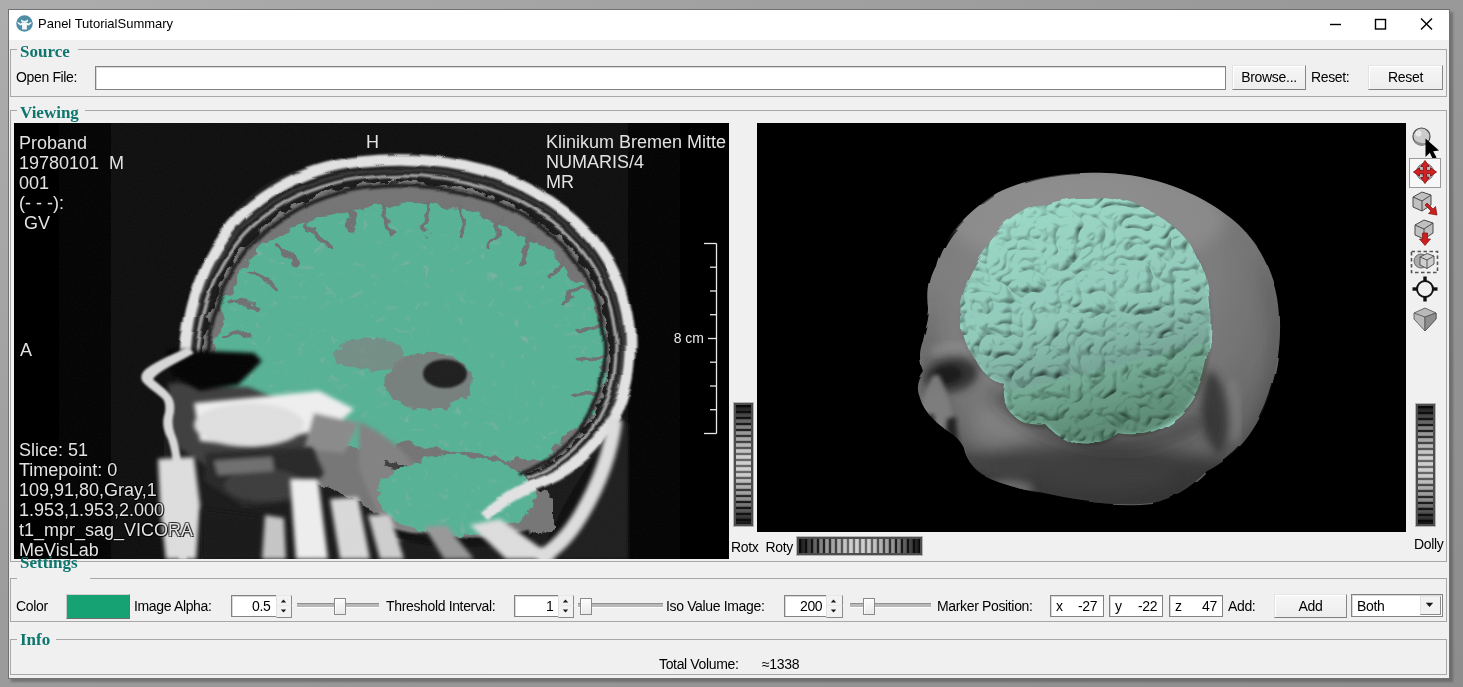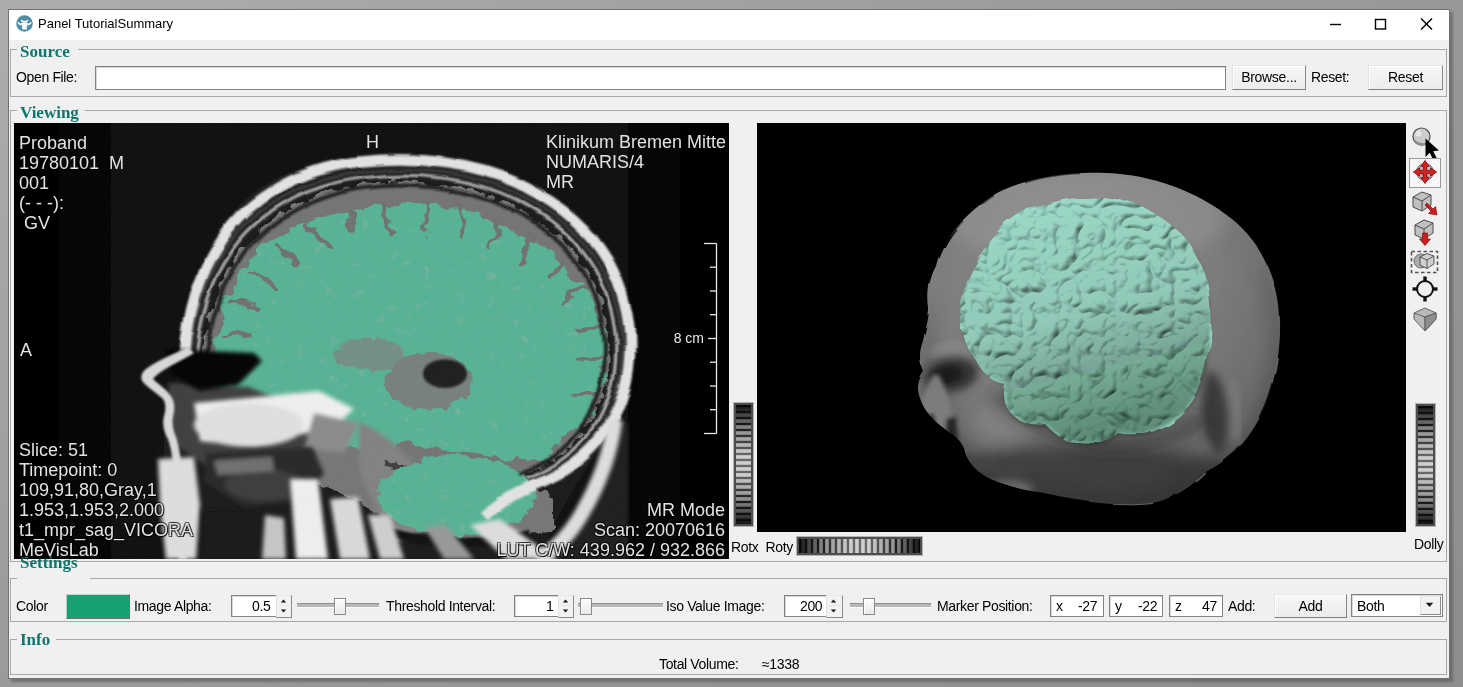--- a/index.html
+++ b/index.html
@@ -256,23 +256,20 @@
     <div class="abs vtext" style="right:3px;top:9px;text-align:left;">Klinikum Bremen Mitte
 NUMARIS/4
 MR</div>
     <div class="abs vtext" style="left:6px;top:217px;">A</div>
     <div class="abs vtext2" style="left:5px;top:317px;">Slice: 51
 Timepoint: 0
 109,91,80,Gray,1
 1.953,1.953,2.000
 t1_mpr_sag_VICORA
 MeVisLab</div>
-    <div class="abs vtext2" style="right:4px;top:377px;text-align:right;">MR Mode
-Scan: 20070616
-LUT C/W: 439.962 / 932.866</div>
 
     <svg class="abs" style="left:656px;top:115px;" width="54" height="205" viewBox="0 0 54 205">
       <g stroke="#e8e8e8" stroke-width="1.3" fill="none">
         <line x1="46.5" y1="5.5" x2="46.5" y2="195.5"></line>
         <line x1="34" y1="5.5" x2="46.5" y2="5.5"></line>
         <line x1="34" y1="195.5" x2="46.5" y2="195.5"></line>
         <line x1="40" y1="29.2" x2="46.5" y2="29.2"></line>
         <line x1="40" y1="53" x2="46.5" y2="53"></line>
         <line x1="40" y1="76.7" x2="46.5" y2="76.7"></line>
         <line x1="38" y1="100.5" x2="46.5" y2="100.5"></line>

